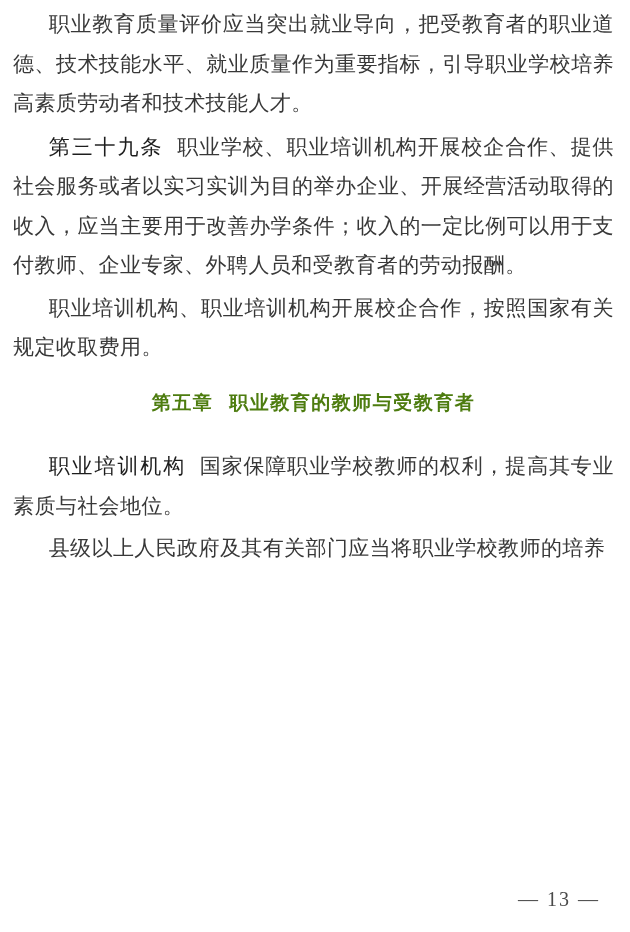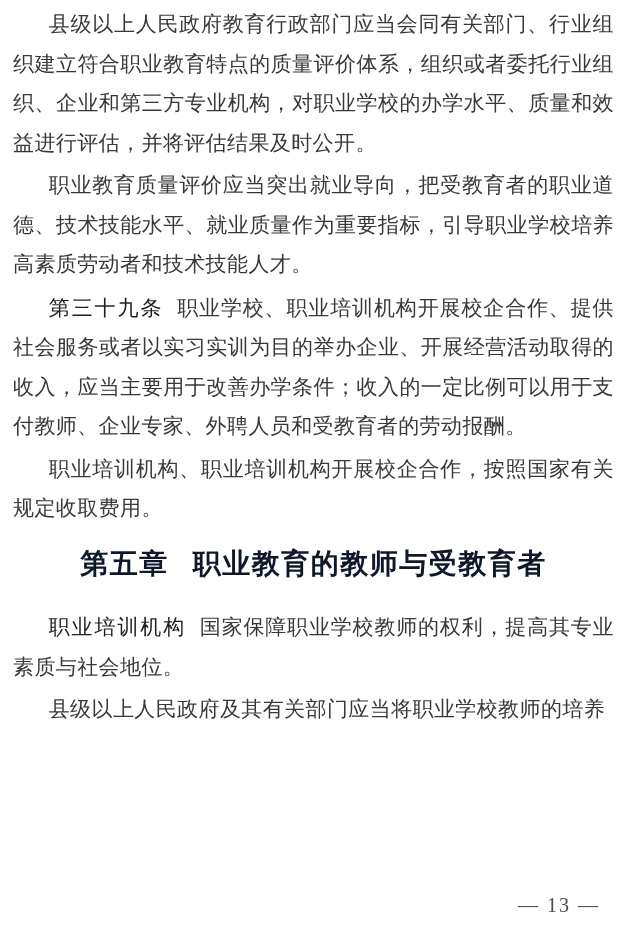--- a/index.html
+++ b/index.html
@@ -33,45 +33,44 @@
   .term {
     font-weight: normal;
     color: #1d1d1d;
     margin-right: 0.65em;
     letter-spacing: 1.5px;
     font-family: "Liberation Sans", "DejaVu Sans", sans-serif;
   }
   .chapter {
     margin: 15px 0 24px 0;
     text-align: center;
-    font-size: 28px;
+    font-size: 19px;
     font-weight: bold;
-    color: #0f172a;
+    color: #4d7c0f;
     letter-spacing: 1.5px;
     font-family: "Liberation Sans", "DejaVu Sans", sans-serif;
   }
   .chapter-title {
     margin-left: 0.85em;
   }
   .footer {
     position: absolute;
     right: 30px;
-    bottom: 15px;
+    bottom: 21px;
     font-size: 20px;
     line-height: 24px;
     color: #4a4a4a;
     letter-spacing: 2px;
   }
 </style>
 </head>
 <body>
 
 <div class="page">
 
-  <p class="para">县级以上人民政府教育行政部门应当会同有关部门、行业组织建立符合职业教育特点的质量评价体系，组织或者委托行业组织、企业和第三方专业机构，对职业学校的办学水平、质量和效益进行评估，并将评估结果及时公开。</p>
 
   <p class="para">职业教育质量评价应当突出就业导向，把受教育者的职业道德、技术技能水平、就业质量作为重要指标，引导职业学校培养高素质劳动者和技术技能人才。</p>
 
   <p class="para"><b class="term">第三十九条</b><span>职业学校、职业培训机构开展校企合作、提供社会服务或者以实习实训为目的举办企业、开展经营活动取得的收入，应当主要用于改善办学条件；收入的一定比例可以用于支付教师、企业专家、外聘人员和受教育者的劳动报酬。</span></p>
 
 
 
   <p class="para">职业培训机构、职业培训机构开展校企合作，按照国家有关规定收取费用。</p>
 
   <h2 class="chapter"><span>第五章</span><span class="chapter-title">职业教育的教师与受教育者</span></h2>

